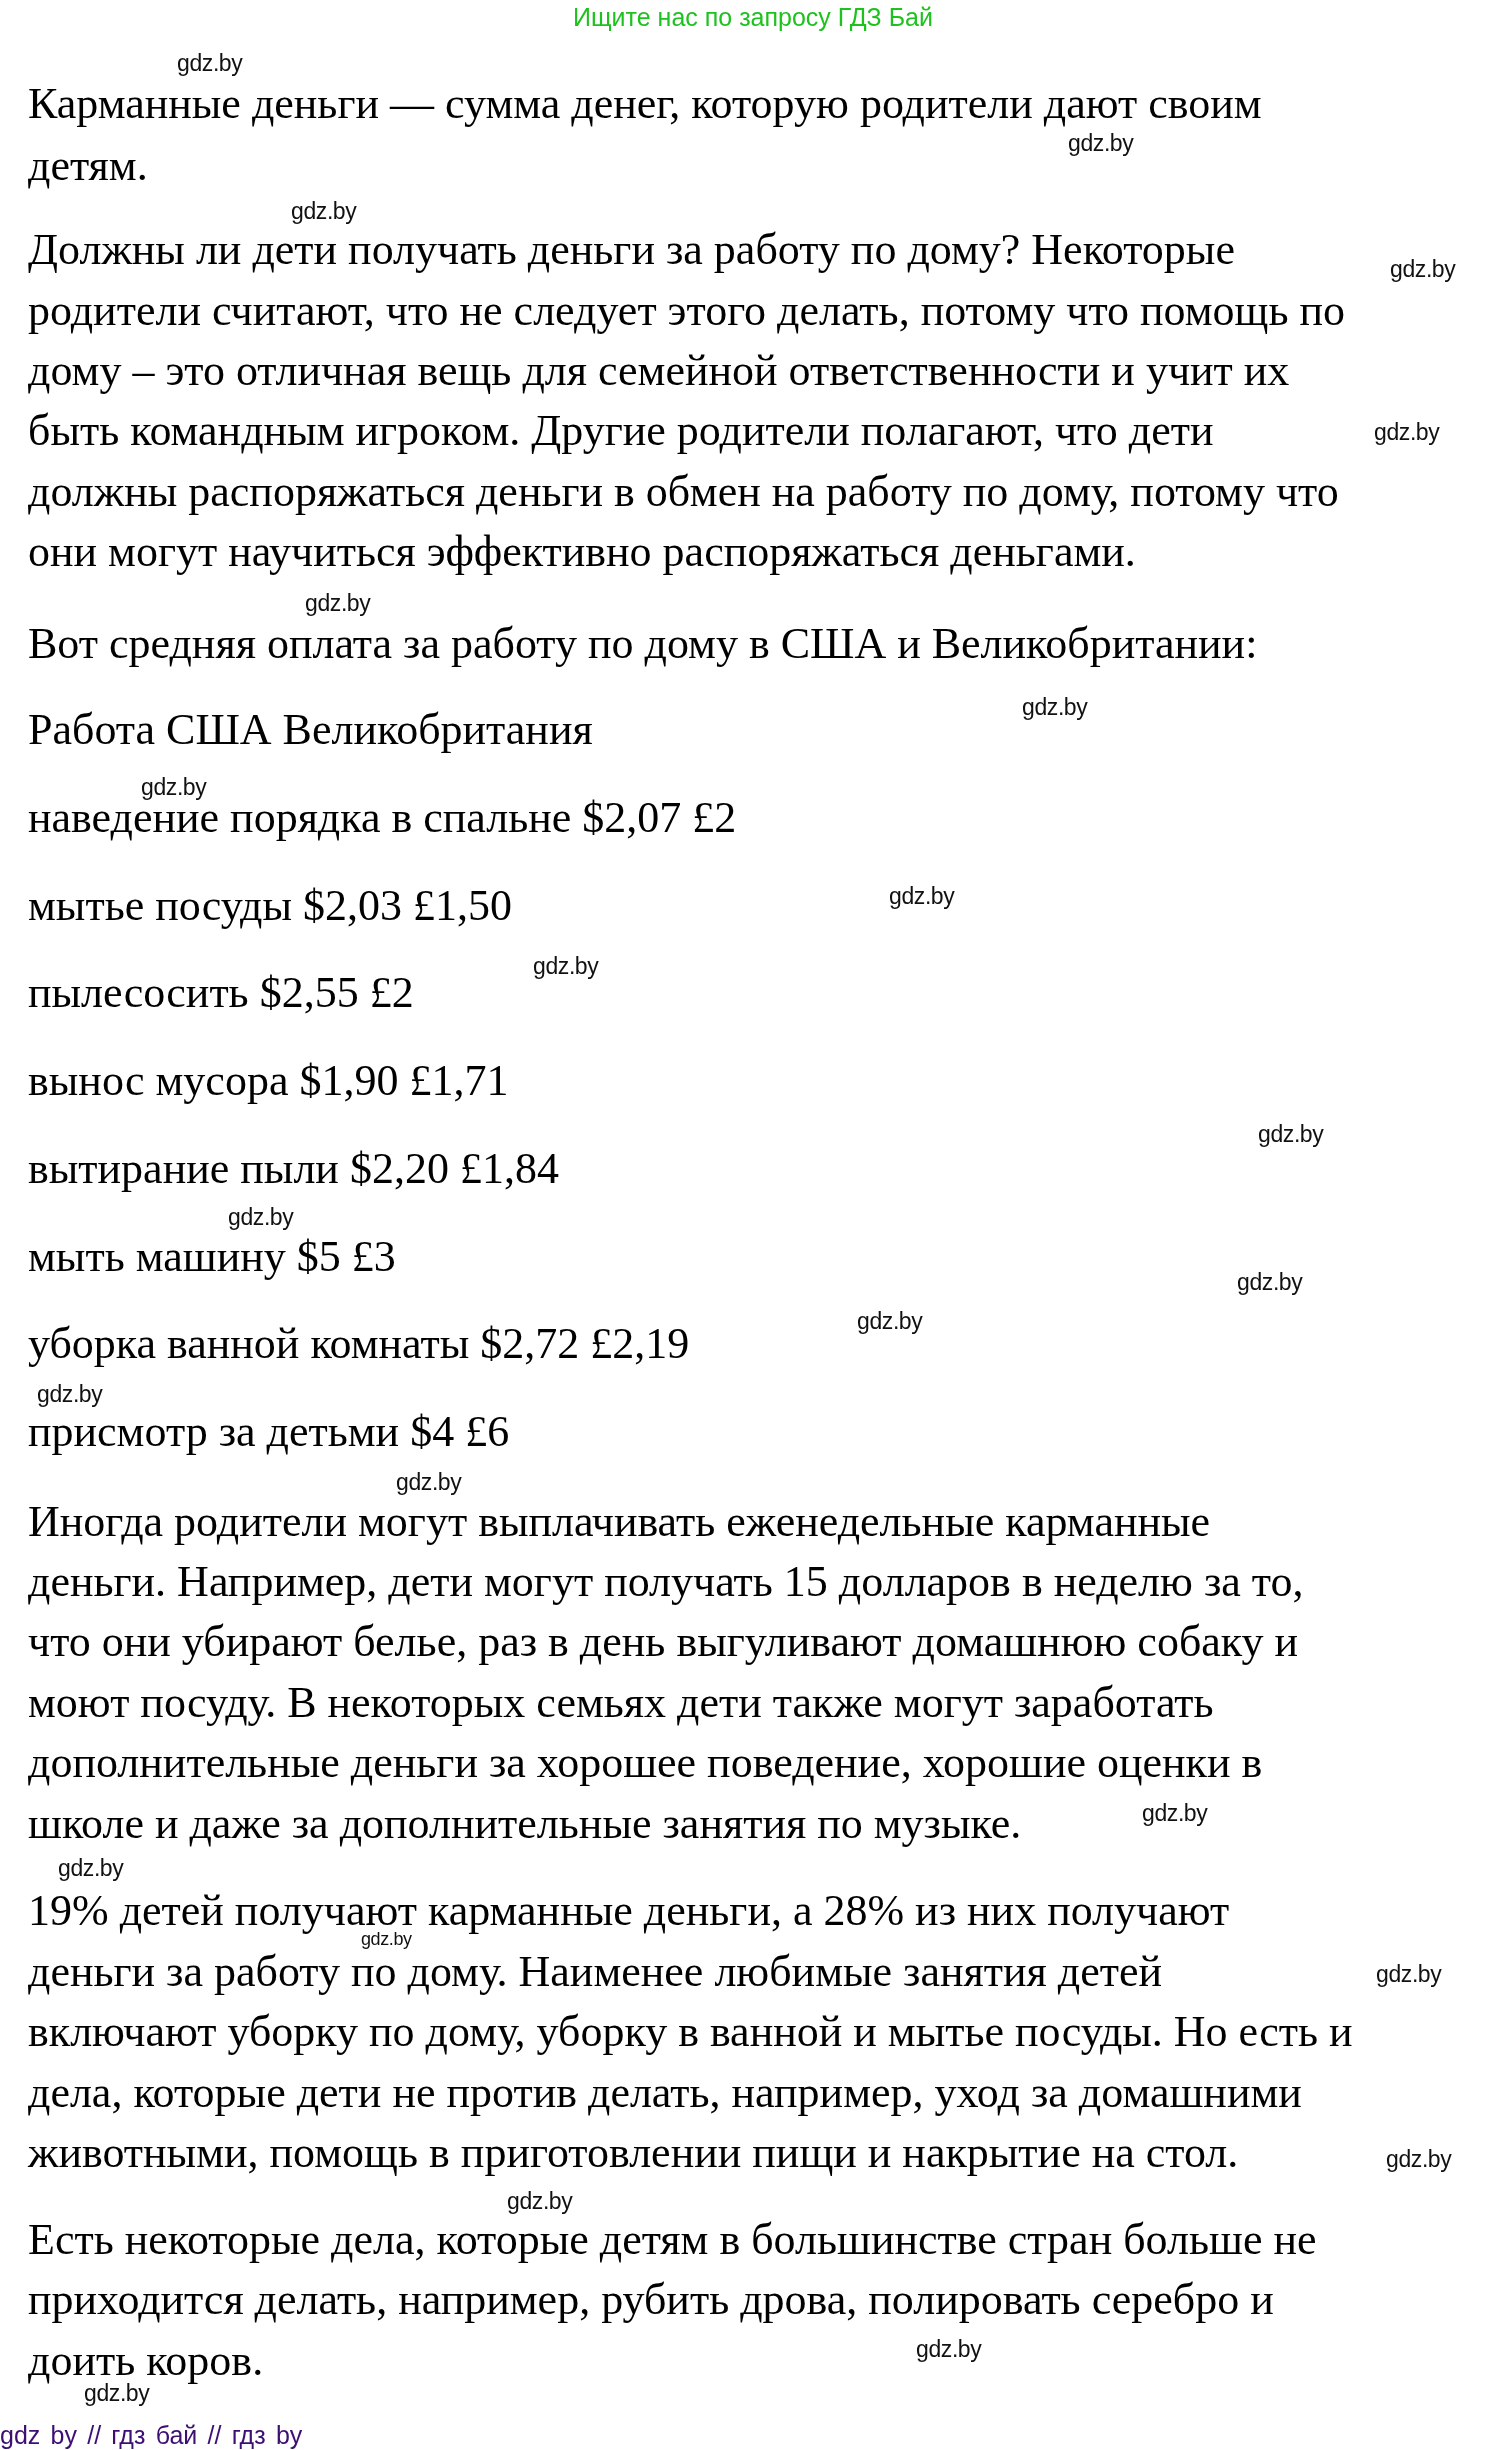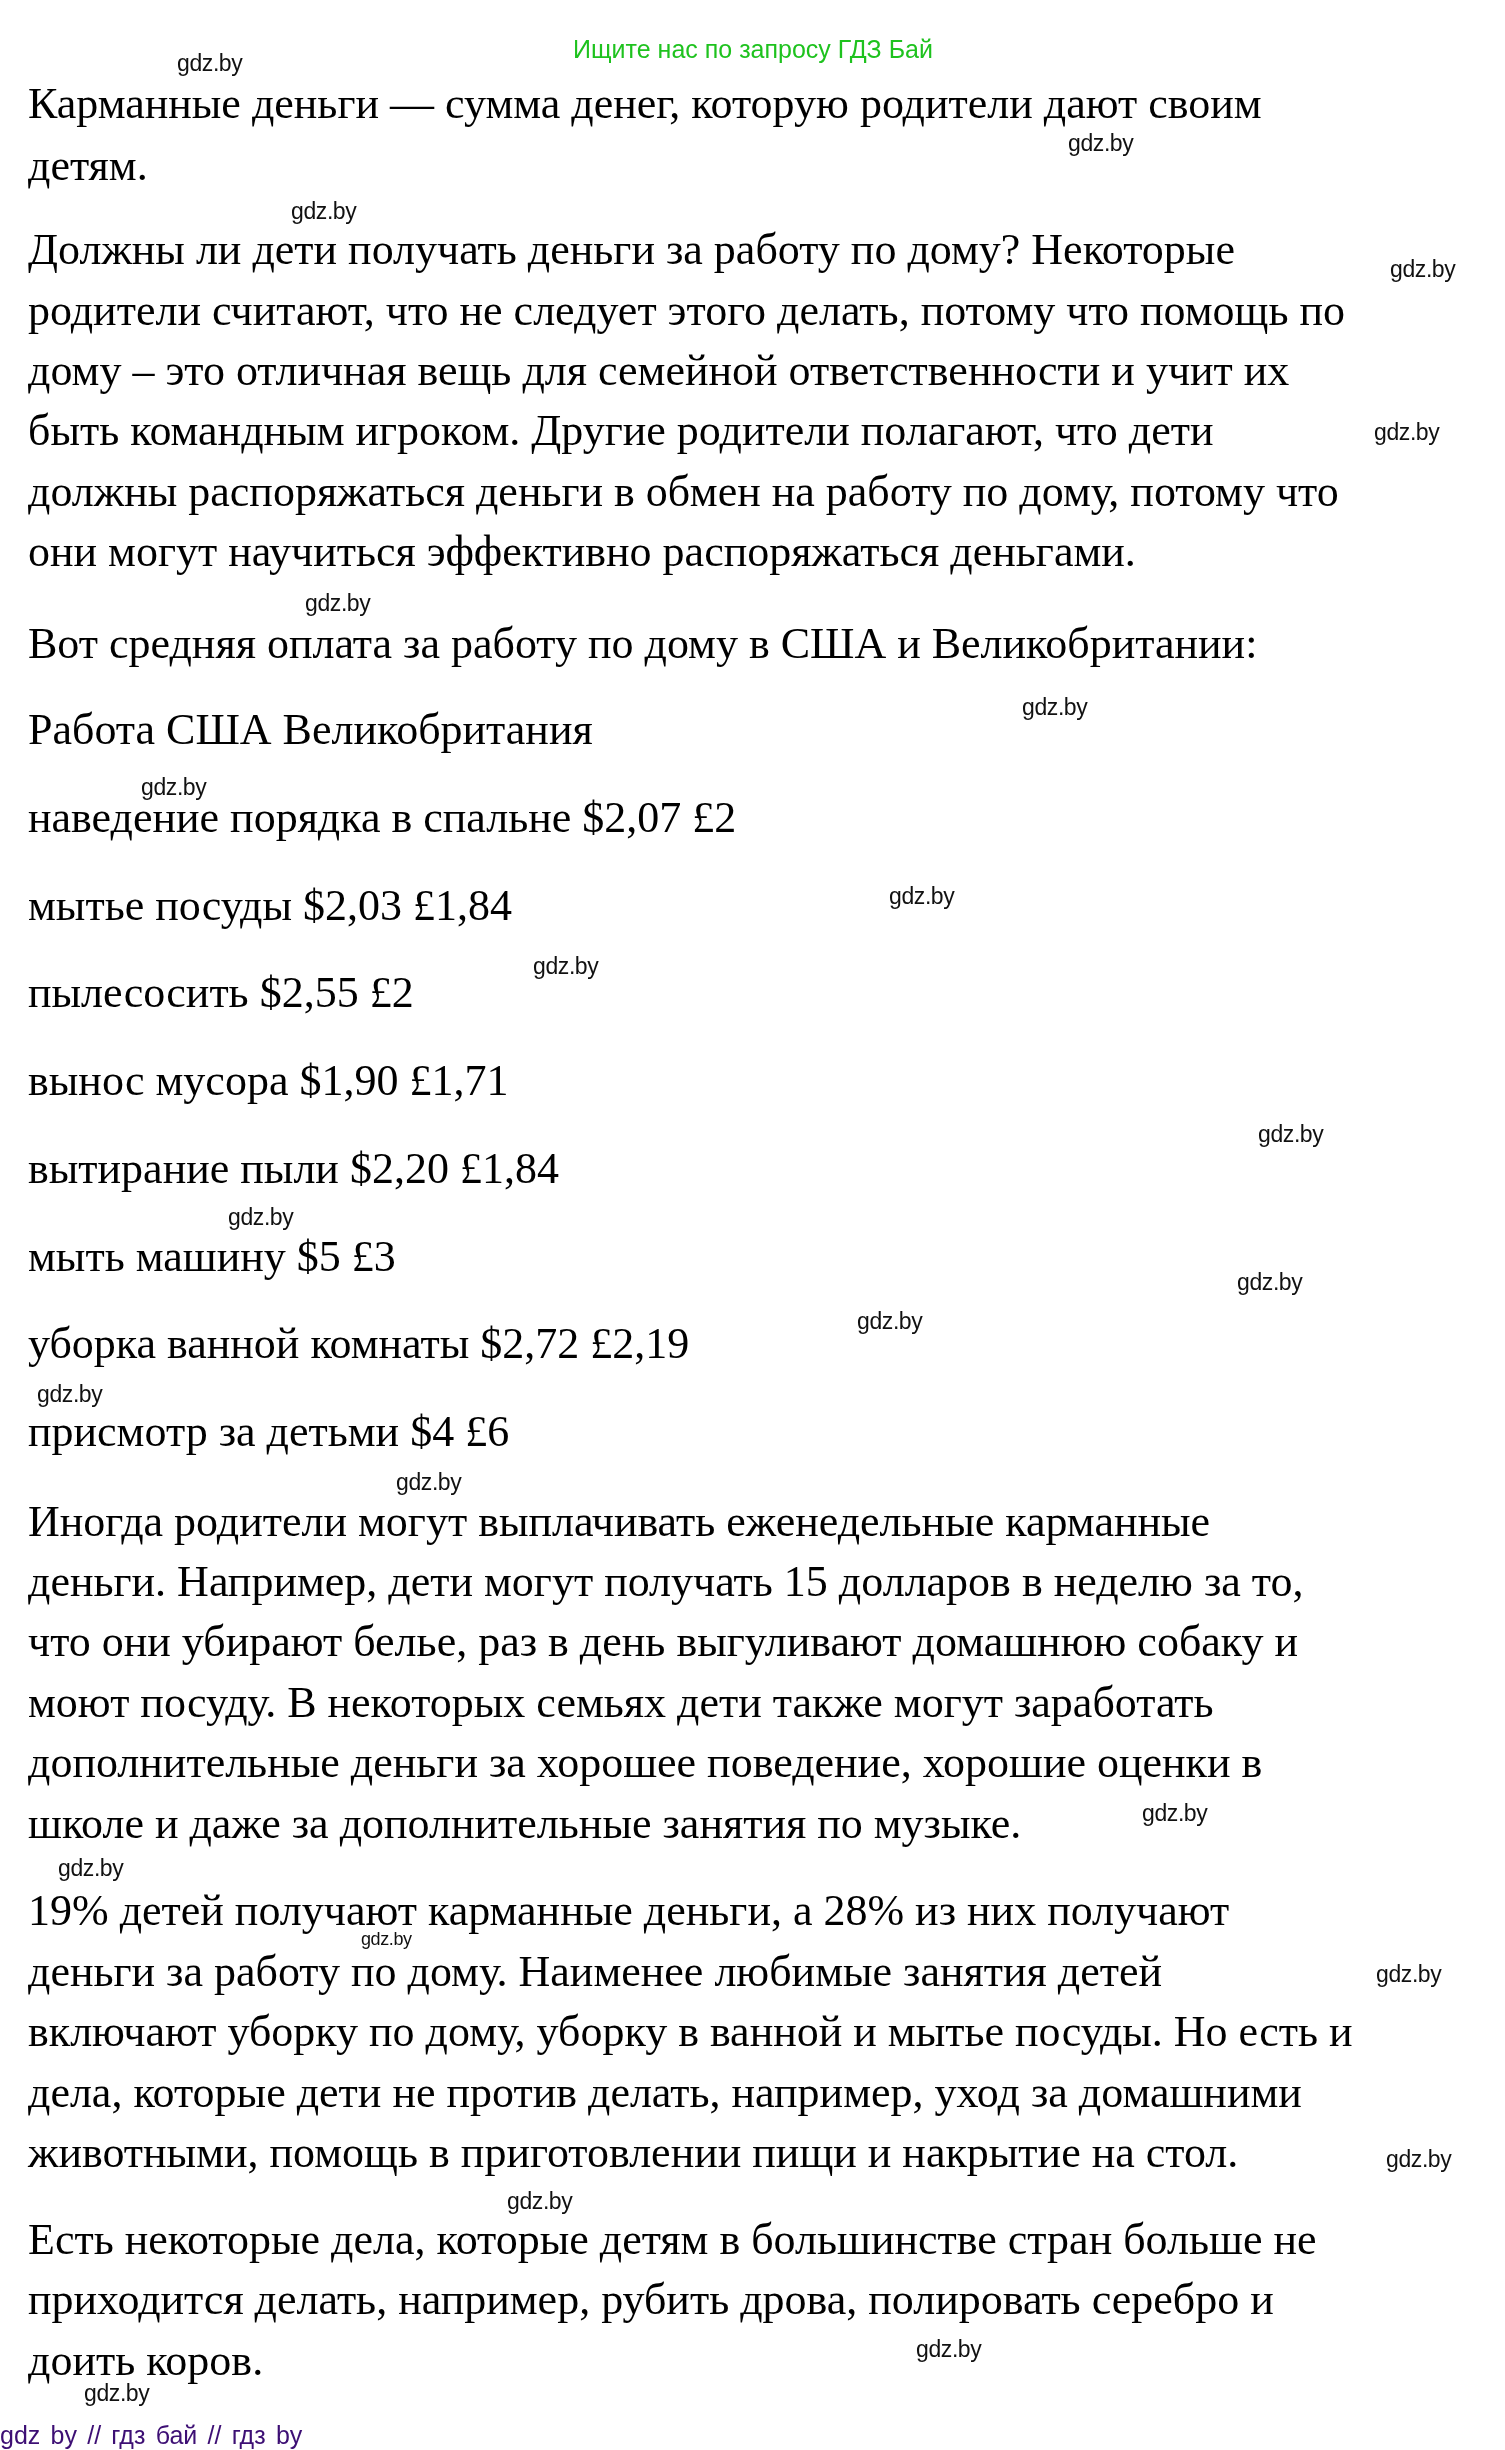--- a/index.html
+++ b/index.html
@@ -1,21 +1,20 @@
 <!DOCTYPE html>
 <html style="font-size:13.2px"><head>
 <meta charset="utf-8">
 <style>
   html, body { margin: 0; padding: 0; background: #ffffff; }
   body { width: 1506px; height: 2450px; position: relative; overflow: hidden; }
   .header {
     position: absolute; left: 0; top: 1.7px; width: 1506px; text-align: center;
     font-family: "Liberation Sans", sans-serif; font-size: 25px; color: #1ec21e;
     line-height: 30px;
-    margin-top: 32px;
   }
   .footer {
     position: absolute; left: 0; top: 2420px; width: 1506px; text-align: left;
     font-family: "Liberation Sans", sans-serif; font-size: 25px; color: #3d0f74;
     line-height: 30px; word-spacing: 3.3px;
   }
   .line {
     position: absolute; left: 28px;
     font-family: "Liberation Serif", serif; font-size: 44px; color: #000;
     line-height: 50px; white-space: nowrap; text-align: center;
@@ -39,21 +38,21 @@
 <div class="line" style="top:286px">родители считают, что не следует этого делать, потому что помощь по</div>
 <div class="line" style="top:346px">дому – это отличная вещь для семейной ответственности и учит их</div>
 <div class="line" style="top:406px">быть командным игроком. Другие родители полагают, что дети</div>
 <div class="line" style="top:467px">должны распоряжаться деньги в обмен на работу по дому, потому что</div>
 <div class="line" style="top:527px">они могут научиться эффективно распоряжаться деньгами.</div>
 
 <div class="line" style="top:619px">Вот средняя оплата за работу по дому в США и Великобритании:</div>
 <div class="line" style="top:705px">Работа США Великобритания</div>
 
 <div class="line" style="top:793px">наведение порядка в спальне $2,07 £2</div>
-<div class="line" style="top:881px">мытье посуды $2,03 £1,84</div>
+<div class="line" style="top:881px">мытье посуды $2,03 £1,50</div>
 <div class="line" style="top:968px">пылесосить $2,55 £2</div>
 <div class="line" style="top:1056px">вынос мусора $1,90 £1,71</div>
 <div class="line" style="top:1144px">вытирание пыли $2,20 £1,84</div>
 <div class="line" style="top:1232px">мыть машину $5 £3</div>
 <div class="line" style="top:1319px">уборка ванной комнаты $2,72 £2,19</div>
 <div class="line" style="top:1407px">присмотр за детьми $4 £6</div>
 
 <div class="line" style="top:1497px">Иногда родители могут выплачивать еженедельные карманные</div>
 <div class="line" style="top:1557px">деньги. Например, дети могут получать 15 долларов в неделю за то,</div>
 <div class="line" style="top:1617px">что они убирают белье, раз в день выгуливают домашнюю собаку и</div>

